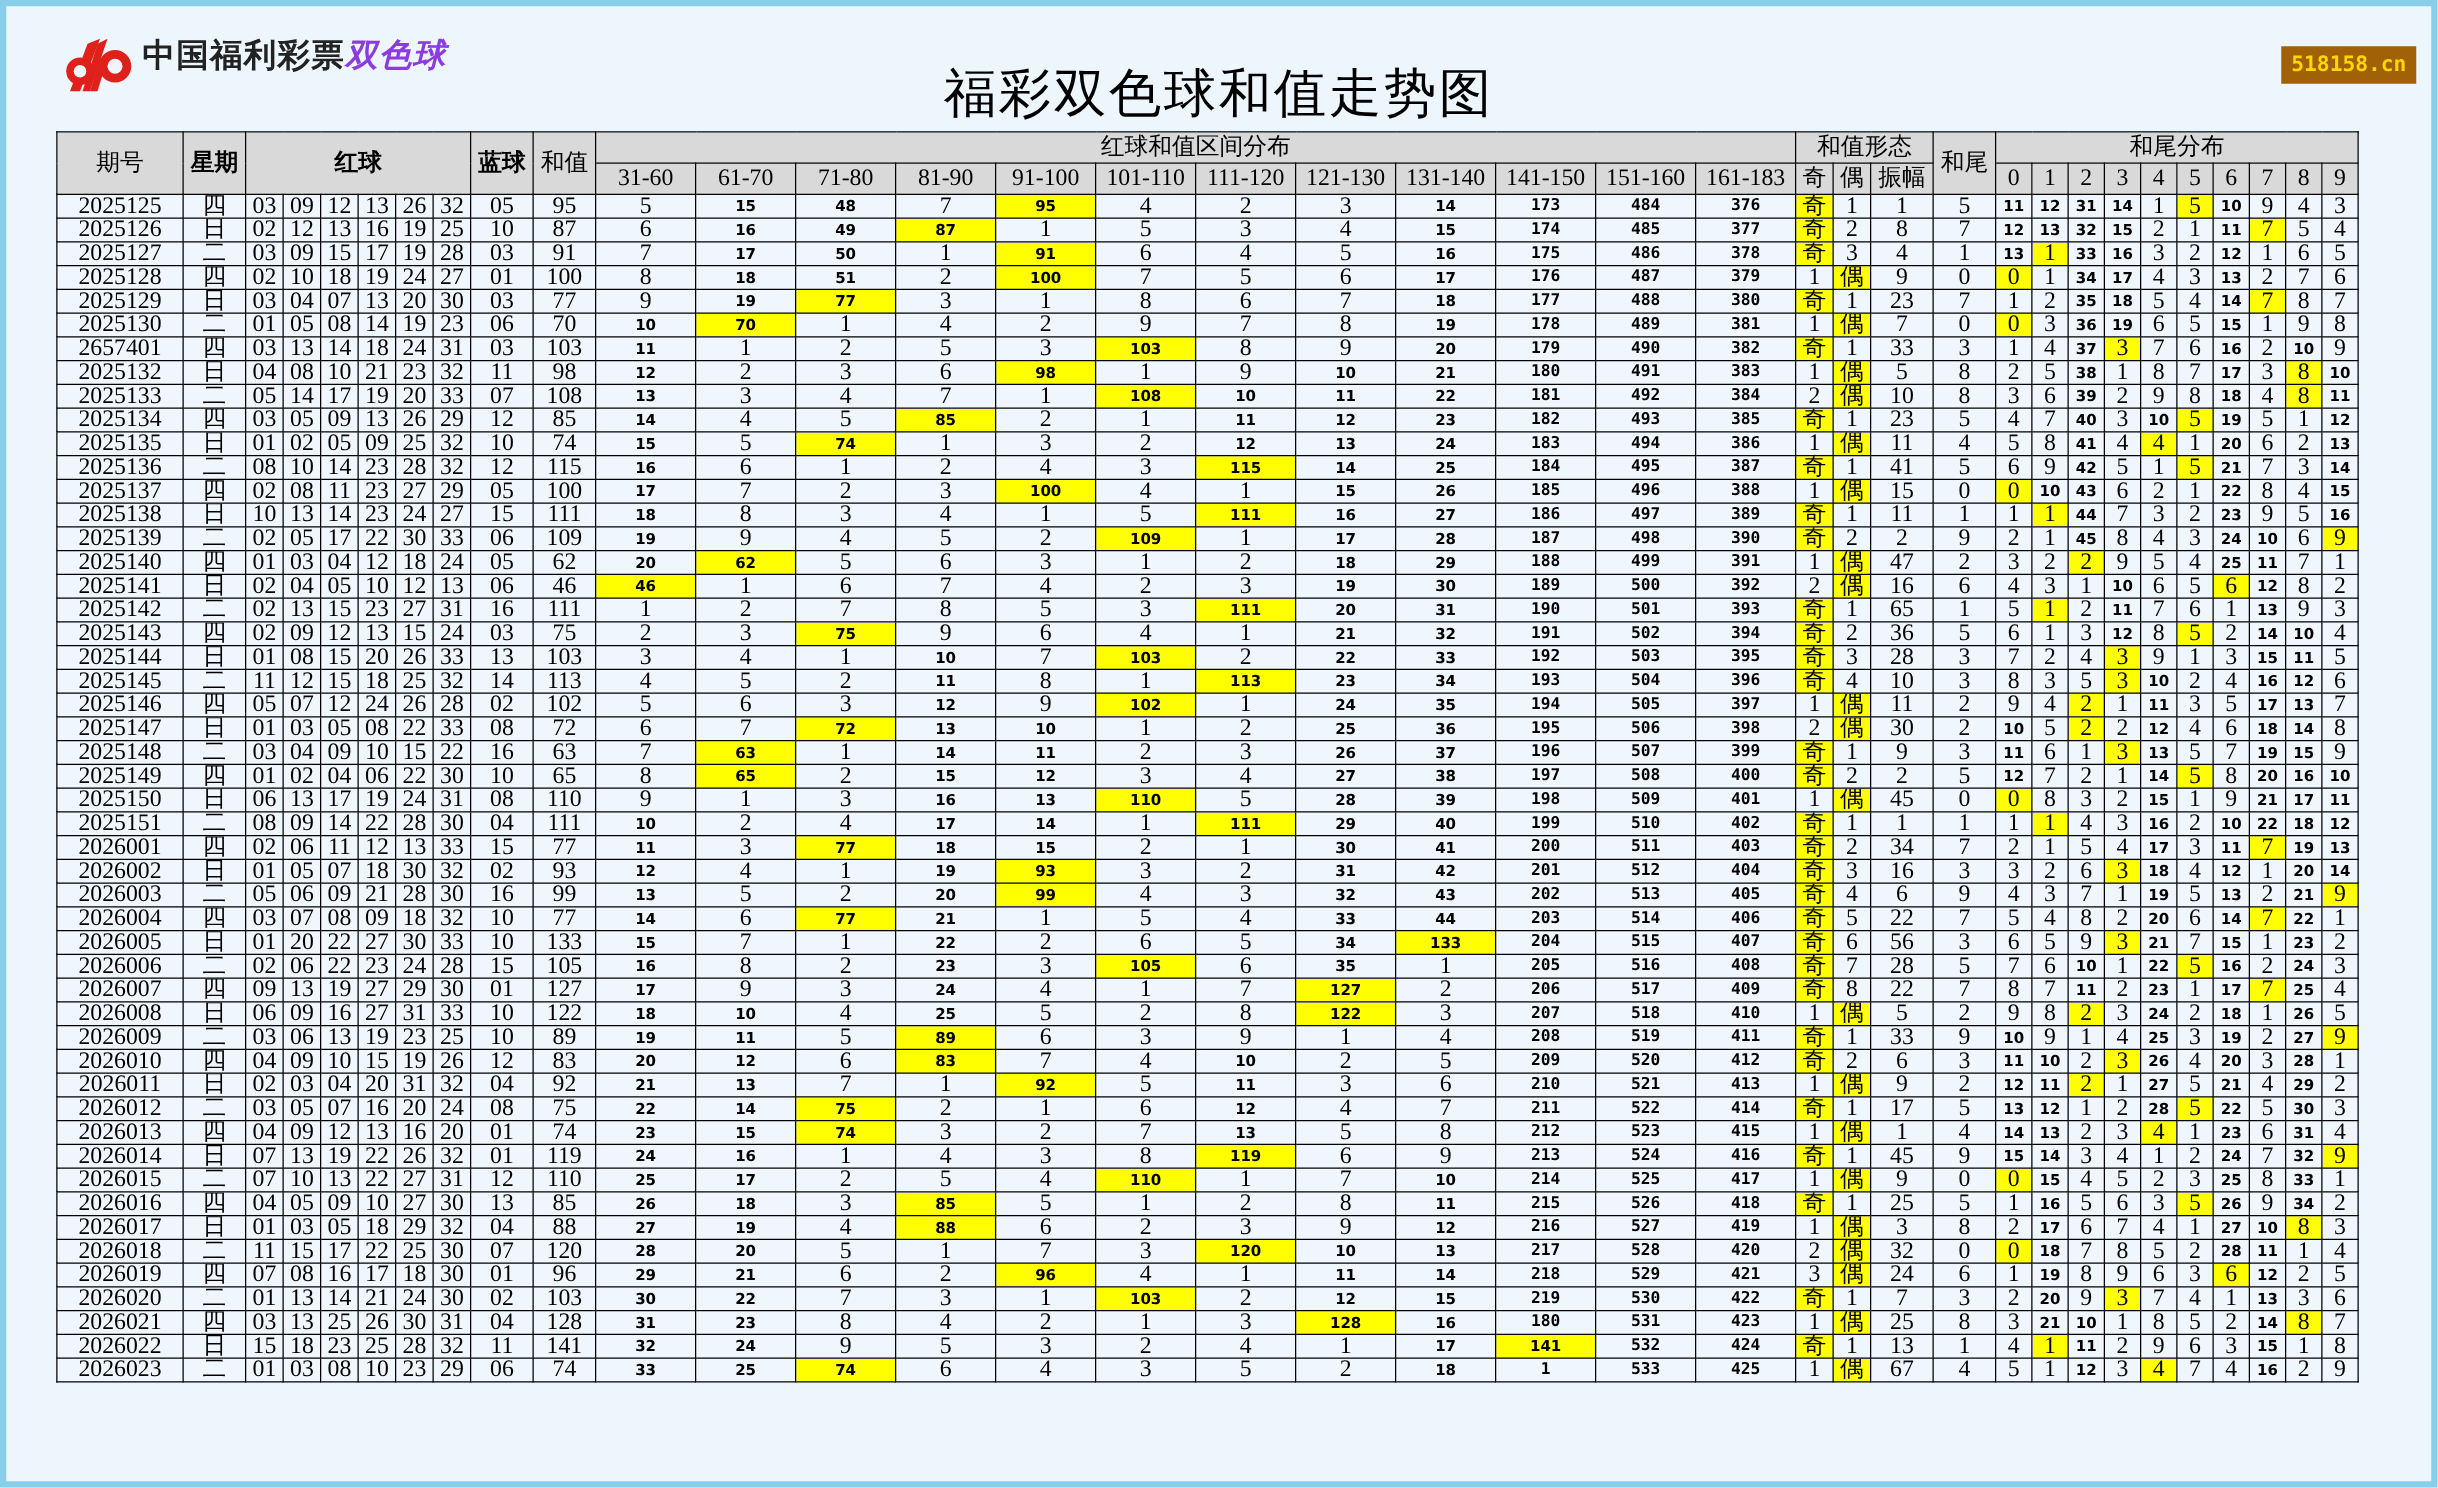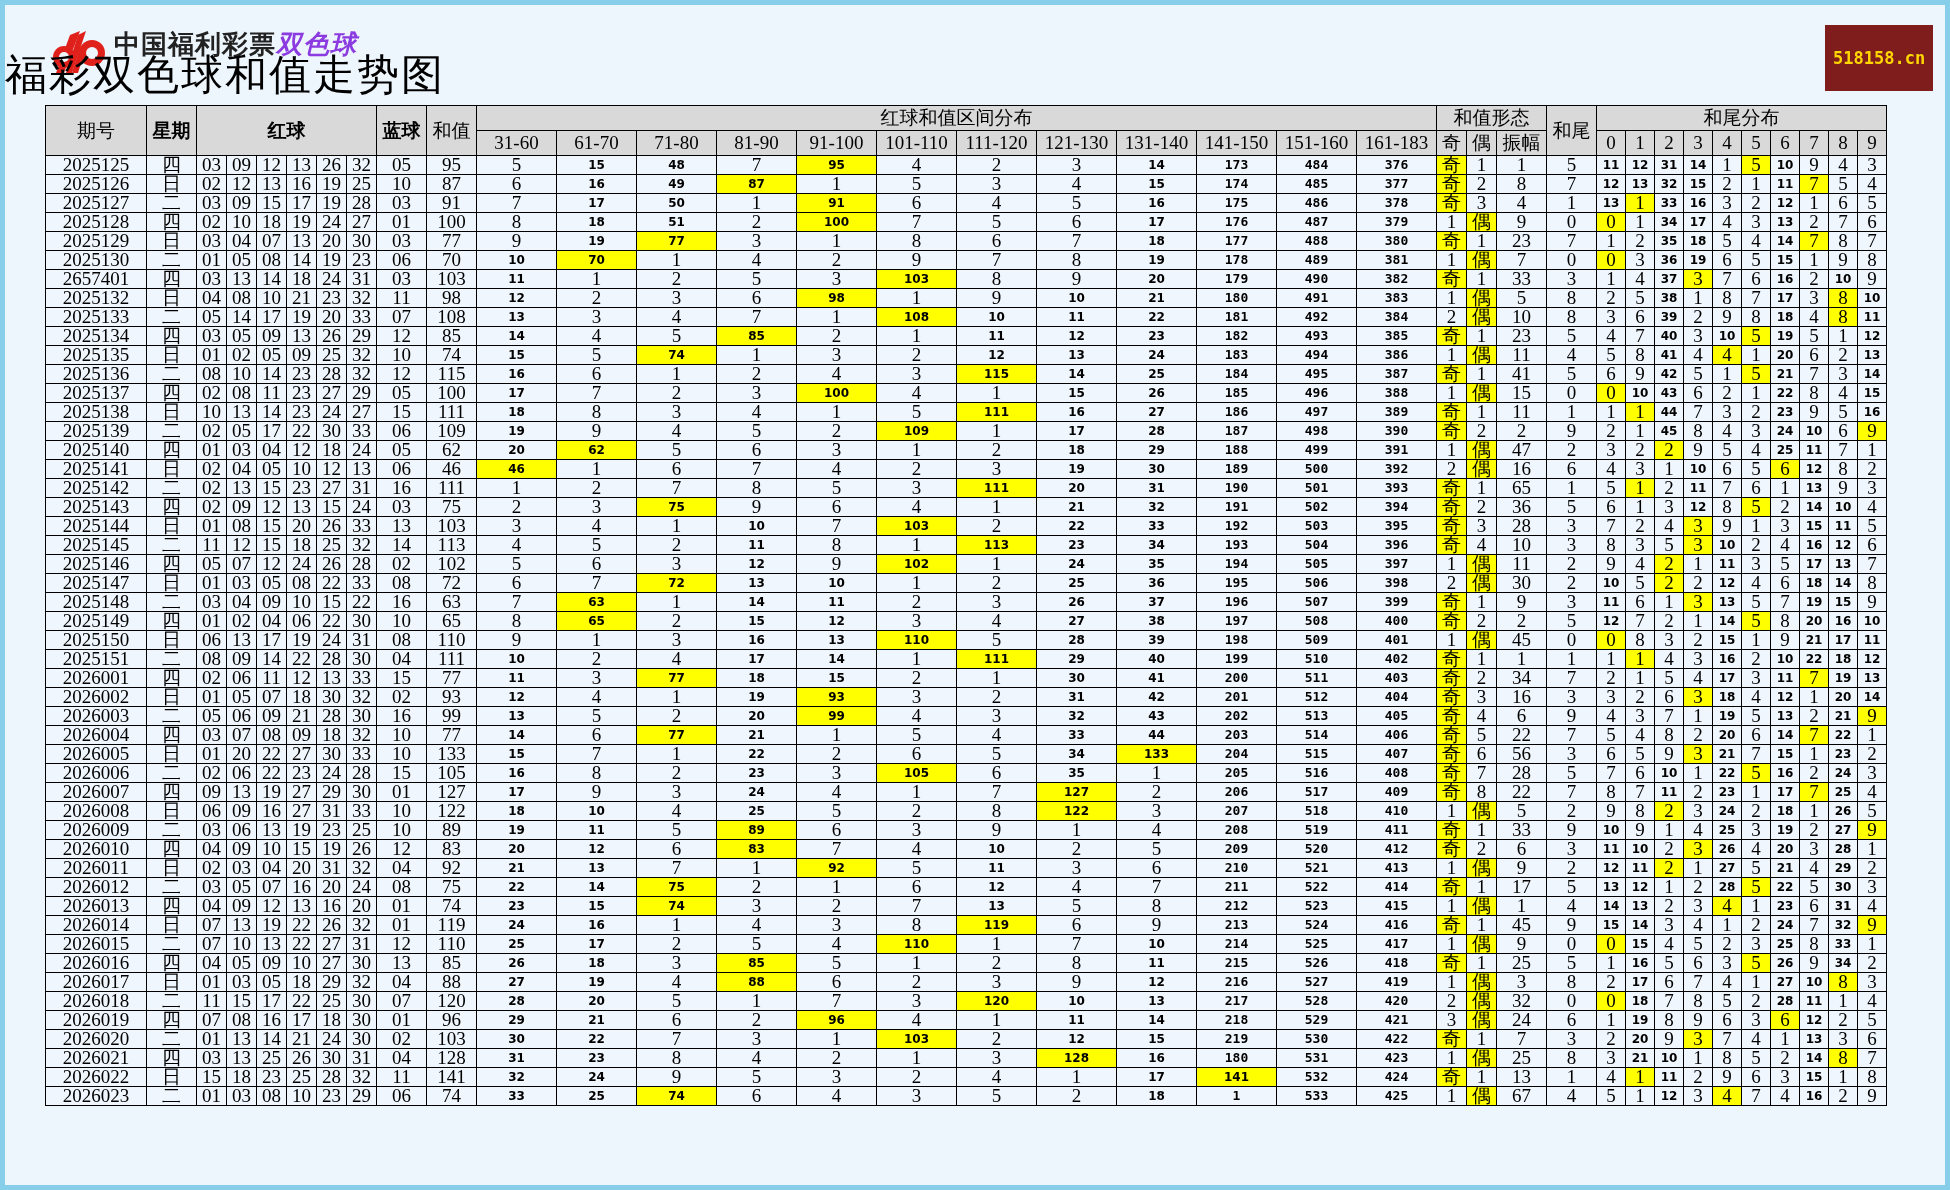--- a/index.html
+++ b/index.html
@@ -2,22 +2,22 @@
 <html><head>
 <meta charset="utf-8">
 <style>
   html,body{margin:0;padding:0;}
   body{width:1950px;height:1190px;background:#87CEEB;font-family:"Liberation Serif","DejaVu Serif",serif;overflow:hidden;}
   .page{position:absolute;left:5px;top:5px;width:1940px;height:1180px;background:#EEF6FD;}
   .logo{position:absolute;left:45px;top:22px;height:50px;display:flex;align-items:flex-start;}
   .logo-mark{width:58px;height:50px;position:relative;}
   .logo-text{font-family:"DejaVu Sans",sans-serif;font-weight:bold;font-size:26px;color:#222;margin-left:6px;letter-spacing:1px;}
   .logo-text .ssq{color:#8B3BE0;font-style:italic;}
-  .site-badge{position:absolute;left:1820px;top:20px;background:#7f1d1d;color:#FFD700;font-family:"DejaVu Sans Mono",monospace;font-weight:bold;font-size:17px;padding:23px 8px;}
-  .title{position:absolute;left:0;width:1940px;top:42px;text-align:left;font-size:42px;color:#000;letter-spacing:2px;}
+  .site-badge{position:absolute;left:1820px;top:32px;background:#a16207;color:#FFD700;font-family:"DejaVu Sans Mono",monospace;font-weight:bold;font-size:17px;padding:5px 8px;}
+  .title{position:absolute;left:0;width:1940px;top:42px;text-align:center;font-size:42px;color:#000;letter-spacing:2px;}
   table.trend{position:absolute;left:45px;top:105px;border-collapse:collapse;table-layout:fixed;}
   table.trend td,table.trend th{border:1px solid #000;padding:0;text-align:center;line-height:18px;height:18px;overflow:hidden;white-space:nowrap;}
   table.trend th{background:#D9D9D9;font-weight:normal;font-size:19px;height:24px;line-height:24px;}
   table.trend td{background:#F0F6FD;font-size:19px;}
   td.sm{font-size:12px !important;font-weight:bold;font-family:"DejaVu Sans",sans-serif;}
   td.hl{background:#FFFF00 !important;}
   td.hlsm{background:#FFFF00 !important;font-size:12px !important;font-weight:bold;font-family:"DejaVu Sans",sans-serif;}
   td.mono{font-family:"DejaVu Sans Mono",monospace;font-size:13px !important;font-weight:bold;}
   td.rb{font-size:19px;}
 </style>

